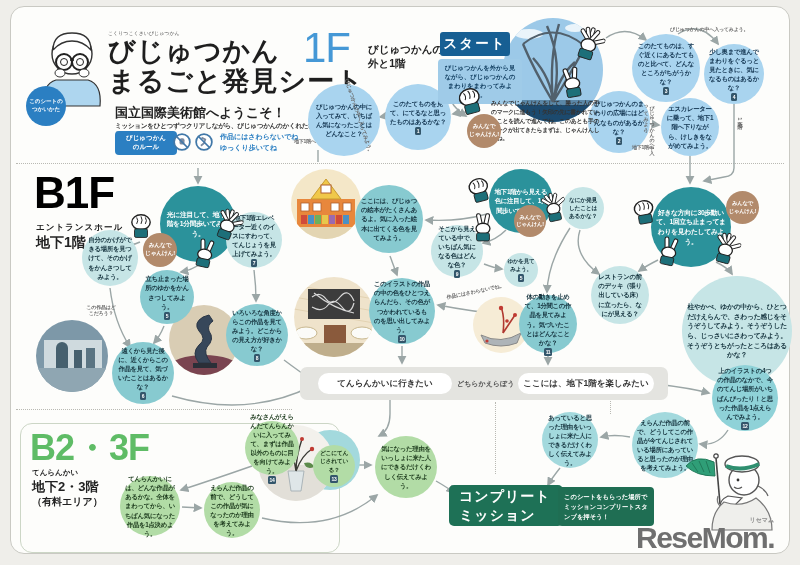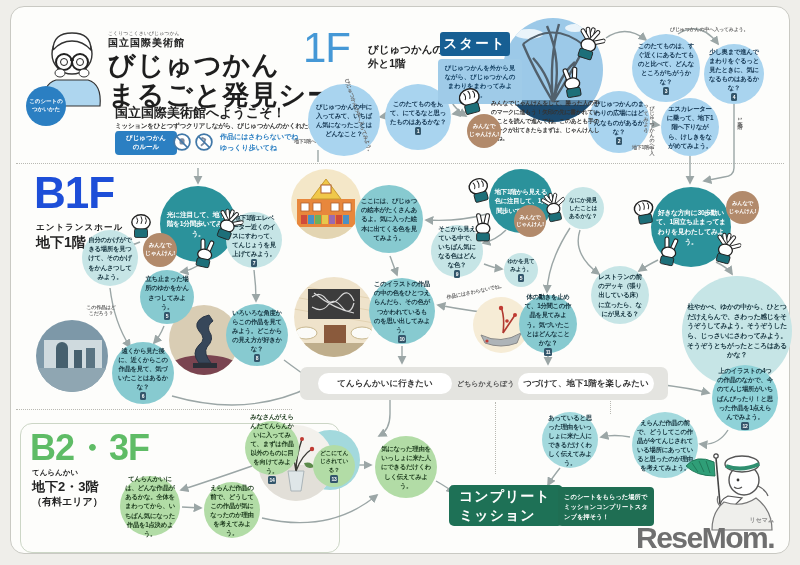--- a/index.html
+++ b/index.html
@@ -28,21 +28,21 @@
   .usage-circ{position:absolute;width:40px;height:40px;border-radius:50%;background:#2b7fc2;color:#fff;display:flex;flex-direction:column;
        align-items:center;justify-content:center;font-size:5.5px;font-weight:700;text-align:center;line-height:1.4;z-index:11;}
   .welcome1{font-size:13px;font-weight:800;color:#222;}
   .welcome2{font-size:6.6px;font-weight:600;color:#333;letter-spacing:-0.3px;}
   .rules-badge{position:absolute;background:#2b7fc2;color:#fff;border-radius:4px;font-size:6.5px;font-weight:800;
        text-align:center;line-height:1.35;padding:3px 5px;z-index:11;}
   .rules-txt{font-size:7px;font-weight:800;color:#2b7fc2;line-height:1.6;}
   
   .f1lab{font-size:42px;font-weight:400;color:#4598d6;letter-spacing:-1px;text-align:right;}
   .f1sub{font-size:10.5px;font-weight:800;color:#222;line-height:1.35;}
-  .b1flab{font-size:44px;font-weight:800;color:#1d4ed8;letter-spacing:-1px;}
+  .b1flab{font-size:44px;font-weight:800;color:#000000;letter-spacing:-1px;}
   .b1fsub1{font-size:8.5px;font-weight:700;color:#222;letter-spacing:1px;text-align:right;}
   .b1fsub2{font-size:14px;font-weight:800;color:#222;}
   .b23lab{font-size:36px;font-weight:800;color:#5fbc66;letter-spacing:-1px;}
   .b23sub1{font-size:7.5px;font-weight:700;color:#222;}
   .b23sub2{font-size:13px;font-weight:800;color:#222;}
   .b23sub3{font-size:10px;font-weight:800;color:#222;}
   
   .startbox{position:absolute;background:#175f93;color:#fff;font-size:13.5px;font-weight:800;display:flex;align-items:center;justify-content:center;border-radius:3px;z-index:11;letter-spacing:2px;}
   .startdesc{position:absolute;background:#9fcbe8;color:#0d3a5c;font-size:6.3px;font-weight:700;border-radius:4px;padding:4px;text-align:center;line-height:1.45;z-index:11;}
   .jnote{position:absolute;font-size:5.9px;font-weight:600;color:#333;line-height:1.5;letter-spacing:-0.3px;z-index:11;}
@@ -83,21 +83,20 @@
       <circle cx="44" cy="36" r="8" fill="#fff" stroke="#222" stroke-width="2"></circle>
       <circle cx="28" cy="36" r="3.5" fill="#fff" stroke="#222" stroke-width="1"></circle>
       <circle cx="44" cy="36" r="3.5" fill="#fff" stroke="#222" stroke-width="1"></circle>
       <line x1="34" y1="34" x2="38" y2="34" stroke="#222" stroke-width="1.5"></line>
       <ellipse cx="24" cy="47" rx="5" ry="4" fill="#fff" stroke="#333" stroke-width="1"></ellipse>
       <ellipse cx="48" cy="47" rx="5" ry="4" fill="#fff" stroke="#333" stroke-width="1"></ellipse>
     </svg>
   </div>
   <div class="abs" style="left:108px;top:30px;">
     <div class="furi">こくりつこくさいびじゅつかん</div>
-    <div class="museum">国立国際美術館</div>
     <div class="title">びじゅつかん</div>
     <div class="title">まるごと発見シート</div>
   </div>
   <div class="usage-circ" style="left:26px;top:86px;">
     <span>このシートの</span>
     <span>つかいかた</span>
   </div>
   <div class="abs" style="left:115px;top:104px;width:230px;">
     <div class="welcome1">国立国際美術館へようこそ！</div>
     <div class="welcome2">ミッションをひとつずつクリアしながら、びじゅつかんのかくれたひみつを発見しよう。</div>
@@ -314,21 +313,21 @@
       <span>じゃんけん!</span>
     </div>
   <div class="brown" style="left:726px;top:191px;width:33px;height:33px;font-size:5.4px;">
       <span>みんなで</span>
       <span>じゃんけん!</span>
     </div>
 
   <div class="band"></div>
   <div class="pill" style="left:318px;top:373px;width:134px;height:21px;">てんらんかいに行きたい</div>
   <div class="bandmid" style="left:457px;top:379px;">どちらかえらぼう</div>
-  <div class="pill" style="left:518px;top:373px;width:136px;height:21px;">つづけて、地下1階を楽しみたい</div>
+  <div class="pill" style="left:518px;top:373px;width:136px;height:21px;">ここには、地下1階を楽しみたい</div>
 
   <div class="panel" style="left:20px;top:423px;width:318px;height:128px;"></div>
   <div class="abs b23lab" style="left:30px;top:424px;">B2・3F</div>
   <div class="abs b23sub1" style="left:32px;top:468px;">てんらんかい</div>
   <div class="abs b23sub2" style="left:32px;top:478px;">地下2・3階</div>
   <div class="abs b23sub3" style="left:32px;top:495px;">（有料エリア）</div>
 
   <div class="bub teal2" style="left:300px;top:430px;width:60px;height:60px;z-index:6;"></div>
   <div class="imgc" style="left:258px;top:425px;width:76px;height:76px;">
     <svg width="76" height="76" viewBox="0 0 76 76">

